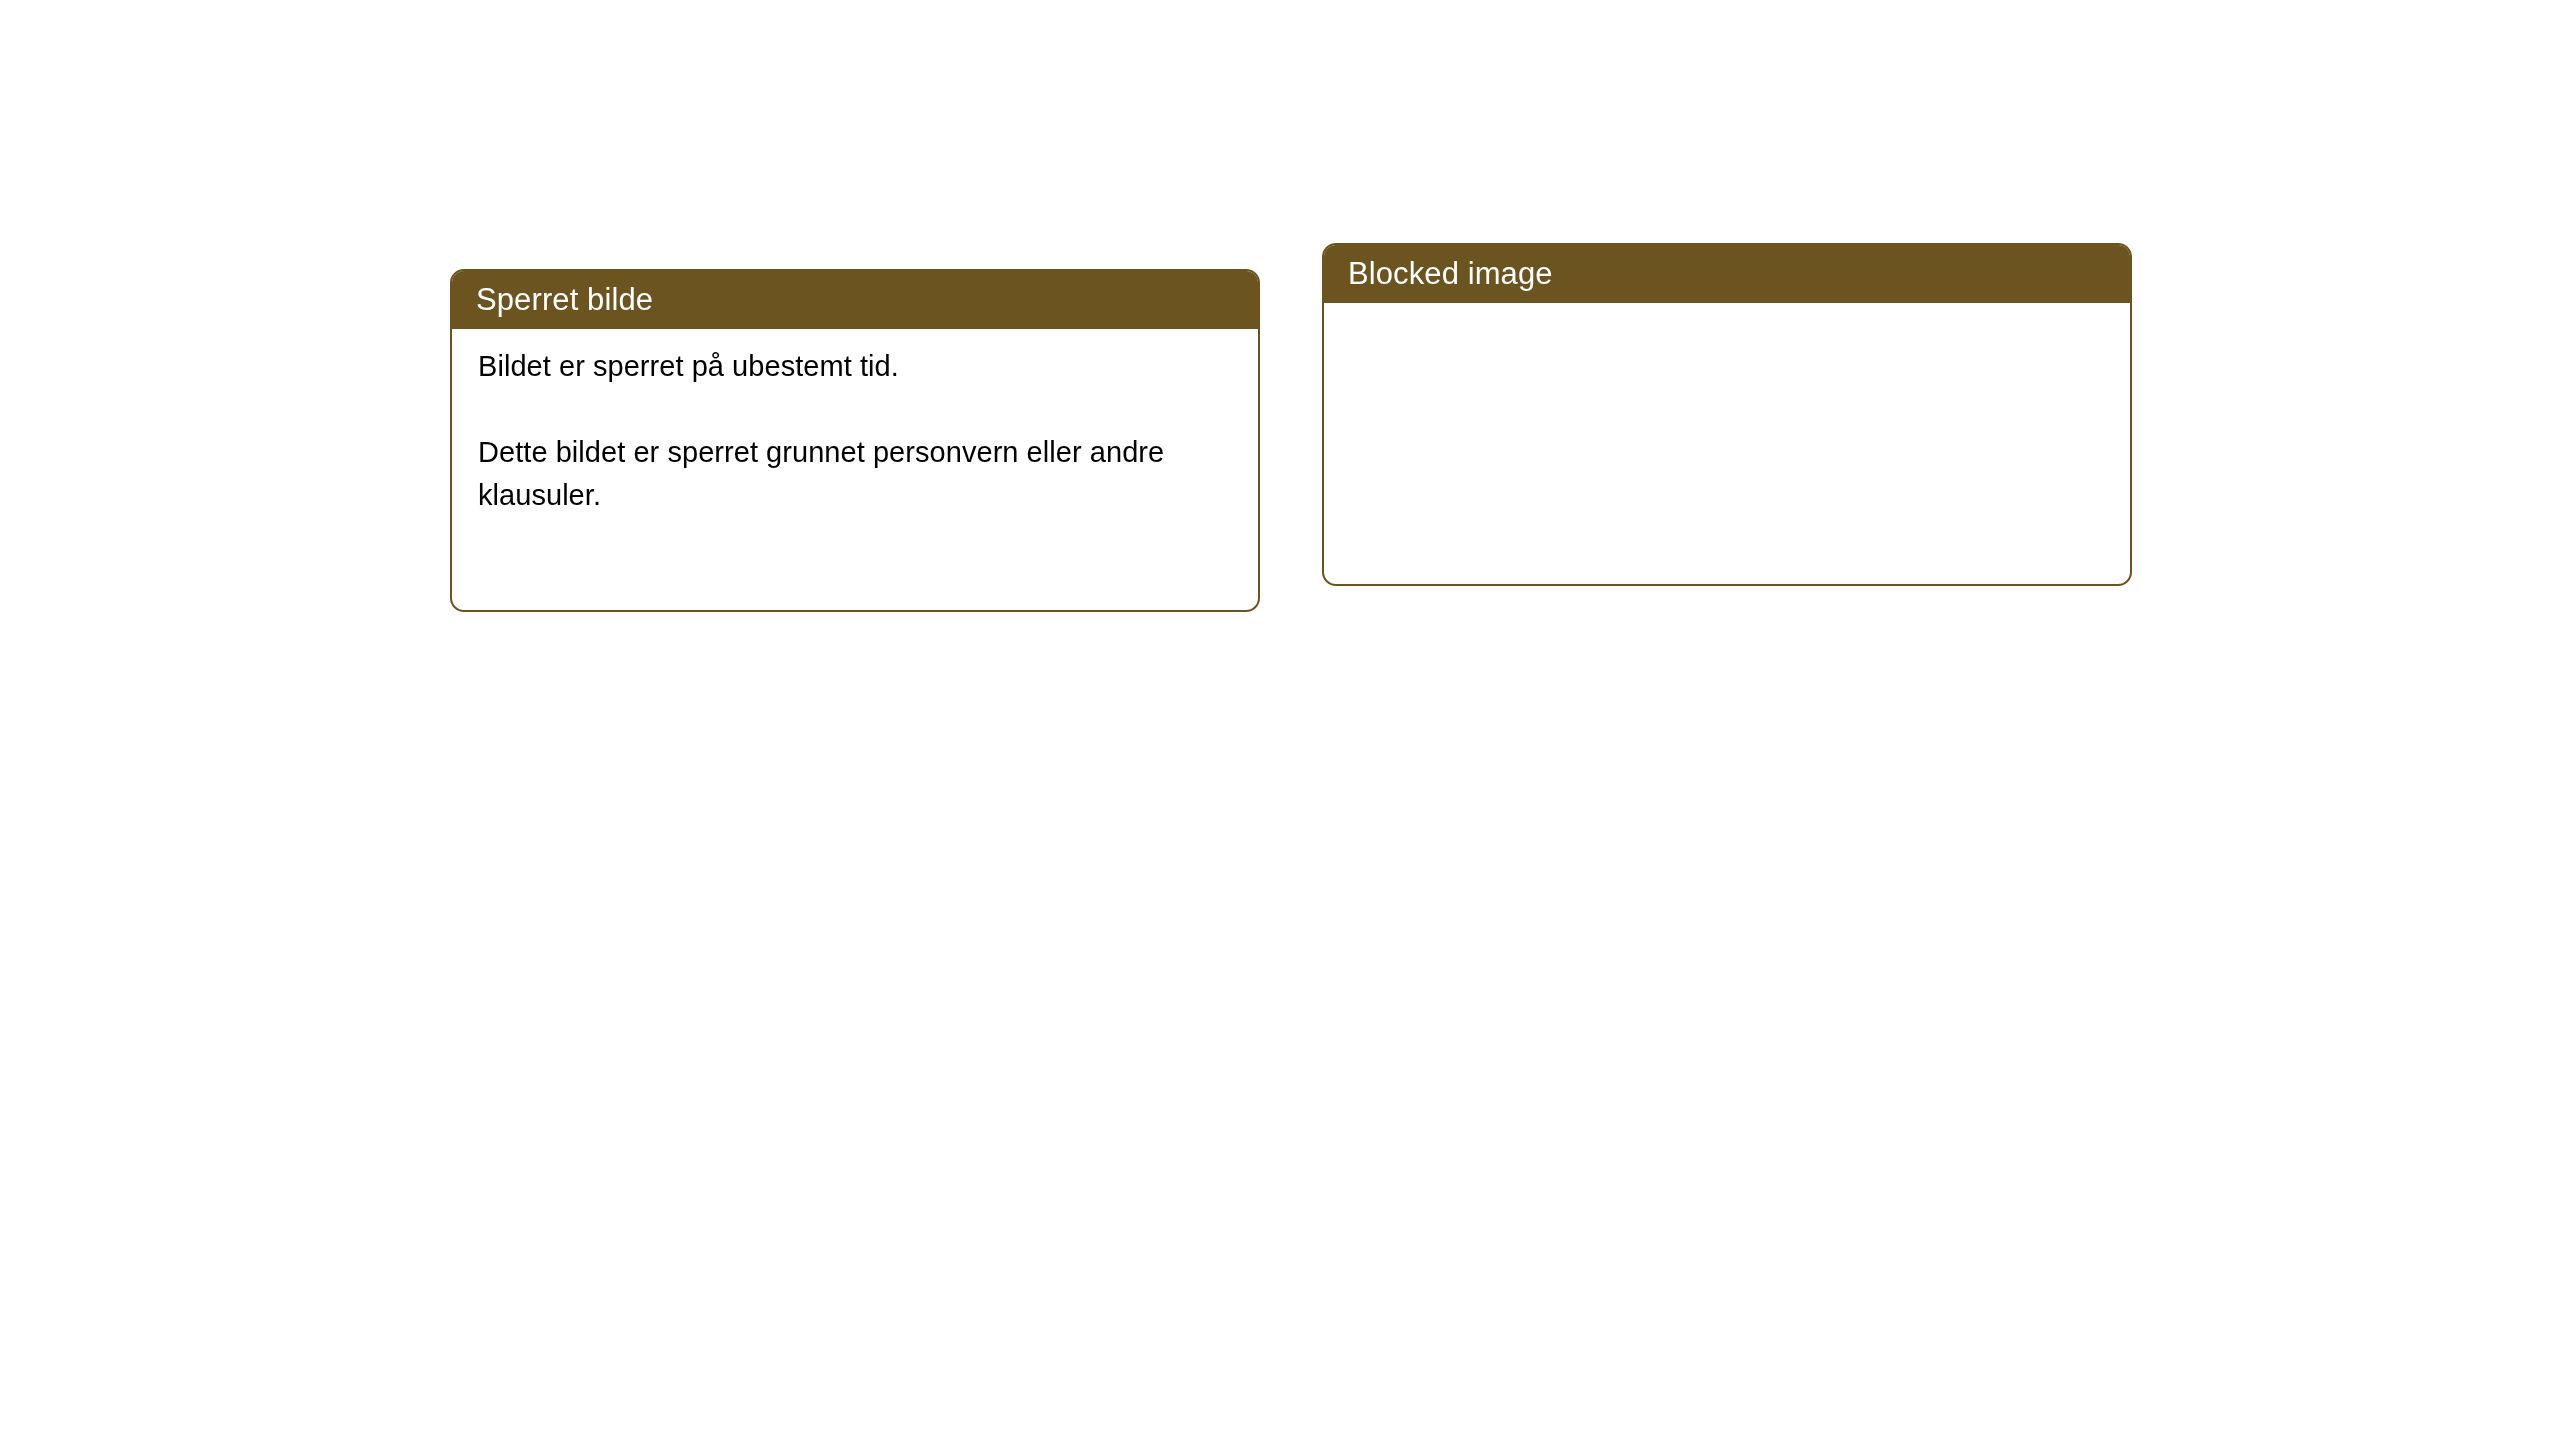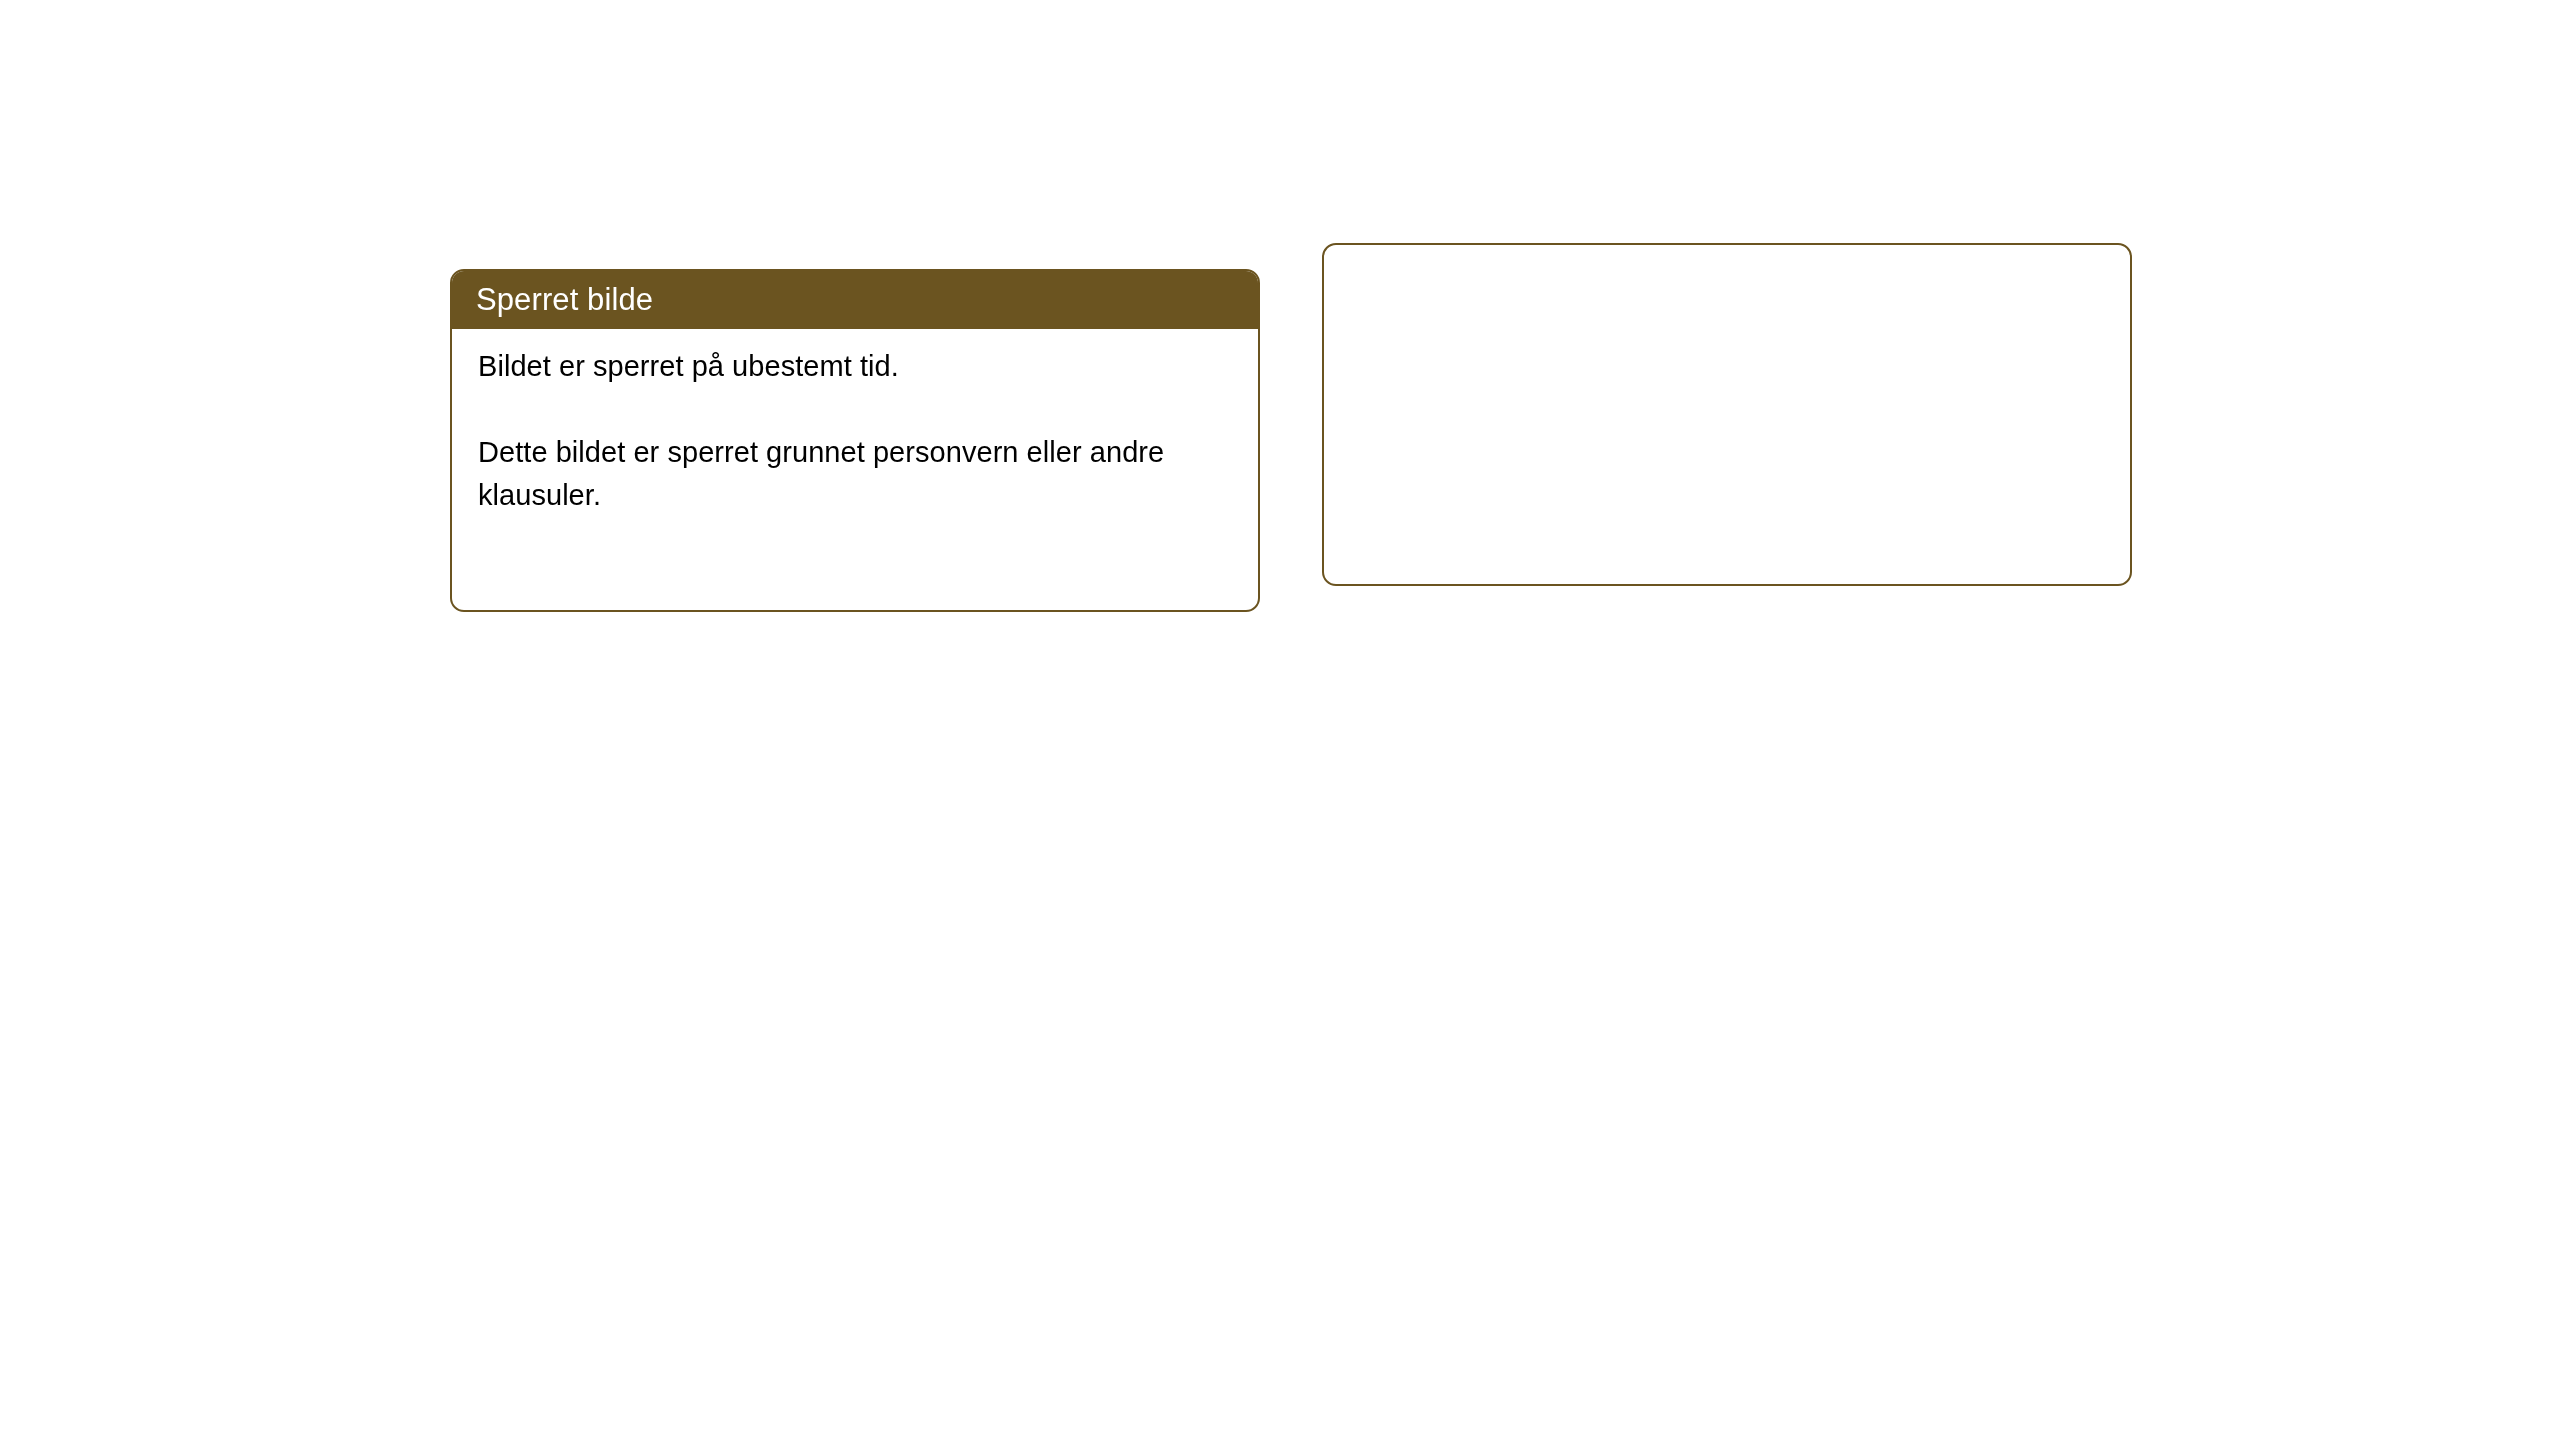--- a/index.html
+++ b/index.html
@@ -99,17 +99,20 @@
     <div class="notice-header">
       <h2 class="notice-title">Sperret bilde</h2>
     </div>
     <div class="notice-body">
       <p class="notice-paragraph">Bildet er sperret på ubestemt tid.</p>
       <p class="notice-paragraph">Dette bildet er sperret grunnet personvern eller andre klausuler.</p>
     </div>
   </section>
 
   <section class="notice-card card-en">
+    <div class="notice-header">
+      <h2 class="notice-title">Blocked image</h2>
+    </div>
     <div class="notice-body">
     </div>
   </section>
 
 </div>
 
 </body></html>

